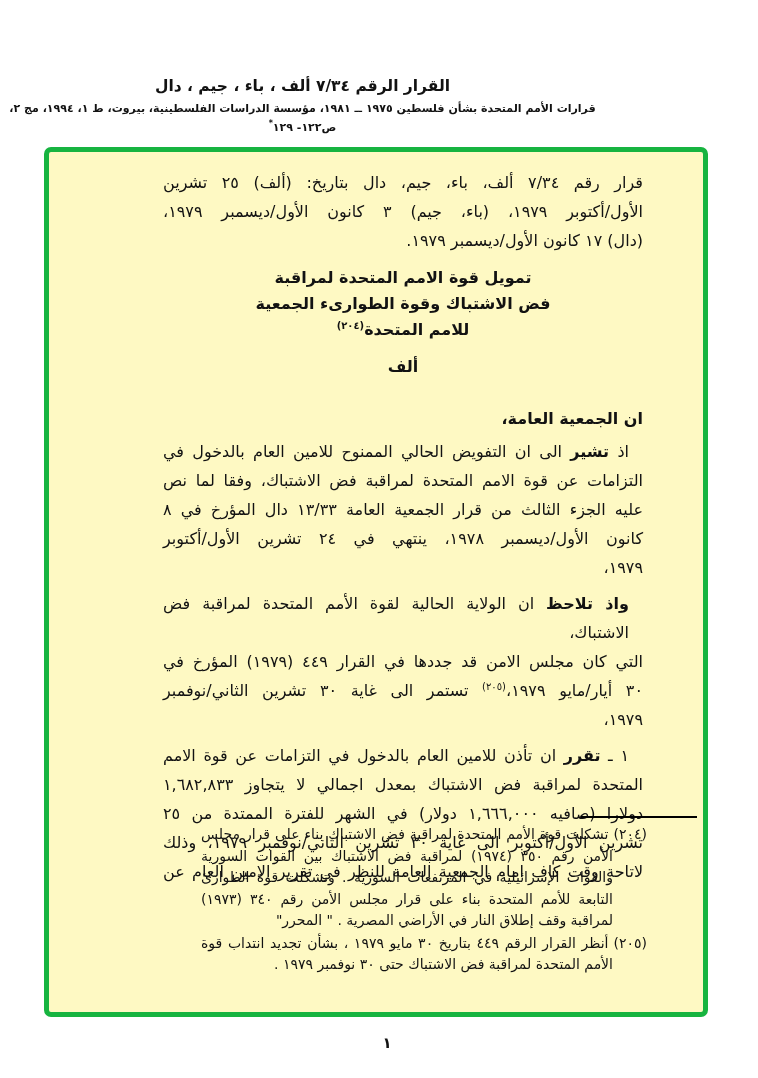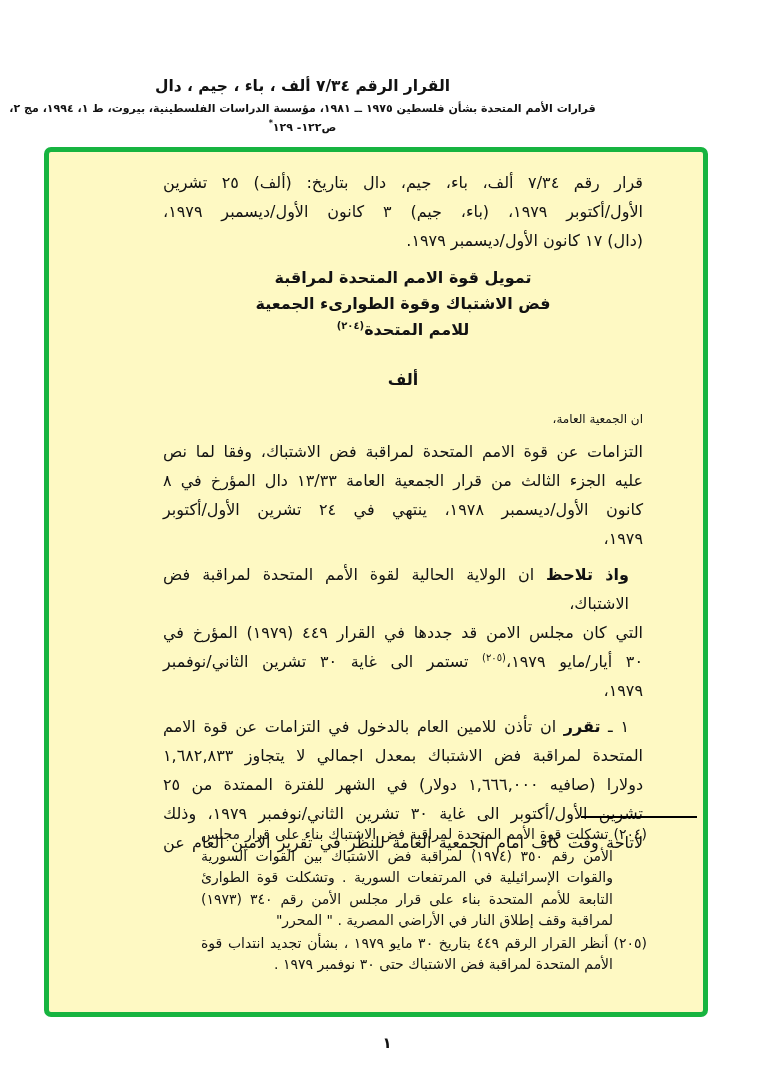--- a/index.html
+++ b/index.html
@@ -21,22 +21,22 @@
     position:absolute;top:16px;right:60px;width:480px;direction:rtl;
     font-size:16px;line-height:29px;text-align:justify;
   }
   .jl{text-align:justify;text-align-last:justify;}
   .rl{text-align:right;text-align-last:right;}
   .ind{padding-right:14px;}
   .b{font-weight:bold;}
   sup.fnm{font-size:10px;line-height:0;}
 
   .ttl{margin-top:10px;font-weight:bold;font-size:16px;line-height:26px;text-align:right;text-align-last:center;}
-  .sec{margin-top:26px;font-weight:bold;font-size:16px;line-height:22px;text-align:center;text-align-last:center;}
-  .pre{margin-top:17px;font-weight:normal;font-size:12px;line-height:22px;text-align:right;text-align-last:right;}
+  .sec{margin-top:13px;font-weight:bold;font-size:16px;line-height:22px;text-align:center;text-align-last:center;}
+  .pre{margin-top:30px;font-weight:bold;font-size:16px;line-height:22px;text-align:right;text-align-last:right;}
   .para{margin-top:7px;}
 
   .fnsep{position:absolute;top:664px;right:6px;width:116px;border-top:2px solid #000;}
   .fns{
     position:absolute;top:672px;right:56px;width:446px;direction:rtl;
     font-size:14px;font-weight:normal;line-height:21.5px;
   }
   .fn{text-align:justify;padding-right:34px;text-indent:-34px;margin:0 0 1px 0;}
   .fn .flab{margin-left:5px;}
 
@@ -64,20 +64,21 @@
       <div>تمويل قوة الامم المتحدة لمراقبة</div>
       <div>فض الاشتباك وقوة الطوارىء الجمعية</div>
       <div><span>للامم المتحدة</span><sup class="fnm">(٢٠٤)</sup></div>
     </div>
 
     <div class="sec">ألف</div>
 
     <div class="pre">ان الجمعية العامة،</div>
 
     <div class="para">
+      <div class="jl ind"><span>اذ </span><span class="b">تشير</span><span> الى ان التفويض الحالي الممنوح للامين العام بالدخول في</span></div>
       <div class="jl">التزامات عن قوة الامم المتحدة لمراقبة فض الاشتباك، وفقا لما نص</div>
       <div class="jl">عليه الجزء الثالث من قرار الجمعية العامة ١٣/٣٣ دال المؤرخ في ٨</div>
       <div class="jl">كانون الأول/ديسمبر ١٩٧٨، ينتهي في ٢٤ تشرين الأول/أكتوبر</div>
       <div class="rl">١٩٧٩،</div>
     </div>
 
     <div class="para">
       <div class="jl ind"><span class="b">واذ </span><span class="b">تلاحظ</span><span> ان الولاية الحالية لقوة الأمم المتحدة لمراقبة فض الاشتباك،</span></div>
       <div class="jl">التي كان مجلس الامن قد جددها في القرار ٤٤٩ (١٩٧٩) المؤرخ في</div>
       <div class="jl"><span>٣٠ أيار/مايو ١٩٧٩،</span><sup class="fnm">(٢٠٥)</sup><span> تستمر الى غاية ٣٠ تشرين الثاني/نوفمبر</span></div>

